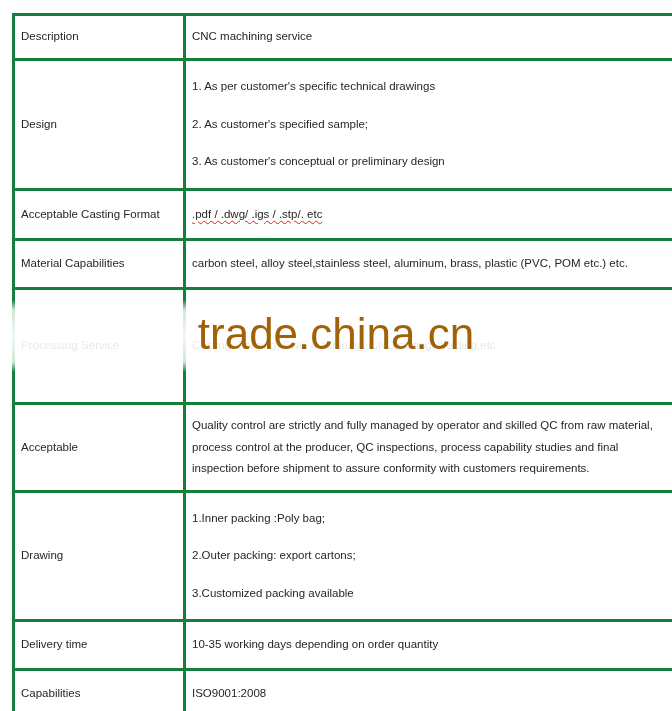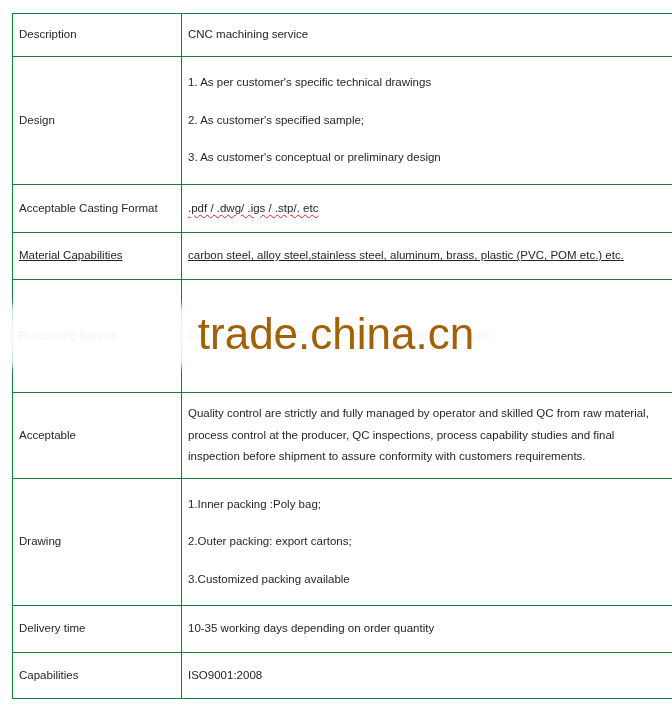--- a/index.html
+++ b/index.html
@@ -28,42 +28,42 @@
     position: absolute;
     left: 12px;
     top: 13px;
     width: 648px;
     border-collapse: collapse;
     table-layout: fixed;
     background: transparent;
   }
 
   table.spec-table td {
-    border: 1px solid #15803d;
+    border: 3px solid #15803d;
     vertical-align: middle;
     padding: 0 6px;
     font-size: 11.5px;
     line-height: 1.35;
     color: #262626;
     background: transparent;
   }
 
   td.label-cell {
     width: 156px;
     white-space: nowrap;
   }
   td.value-cell {
     width: 490px;
   }
 
   
   tr.r-description td { height: 42px; }
   tr.r-design td      { height: 127px; vertical-align: middle; }
   tr.r-format td      { height: 47px; }
-  tr.r-material td    { height: 46px; text-decoration: underline; }
+  tr.r-material td    { height: 46px; }
   tr.r-processing td  { height: 112px; }
   tr.r-inspection td  { height: 85px; }
   tr.r-packages td    { height: 126px; }
   tr.r-delivery td    { height: 46px; margin-left: 44px; }
   tr.r-certification td { height: 45px; }
 
   .value-cell .line {
     display: block;
   }
   

